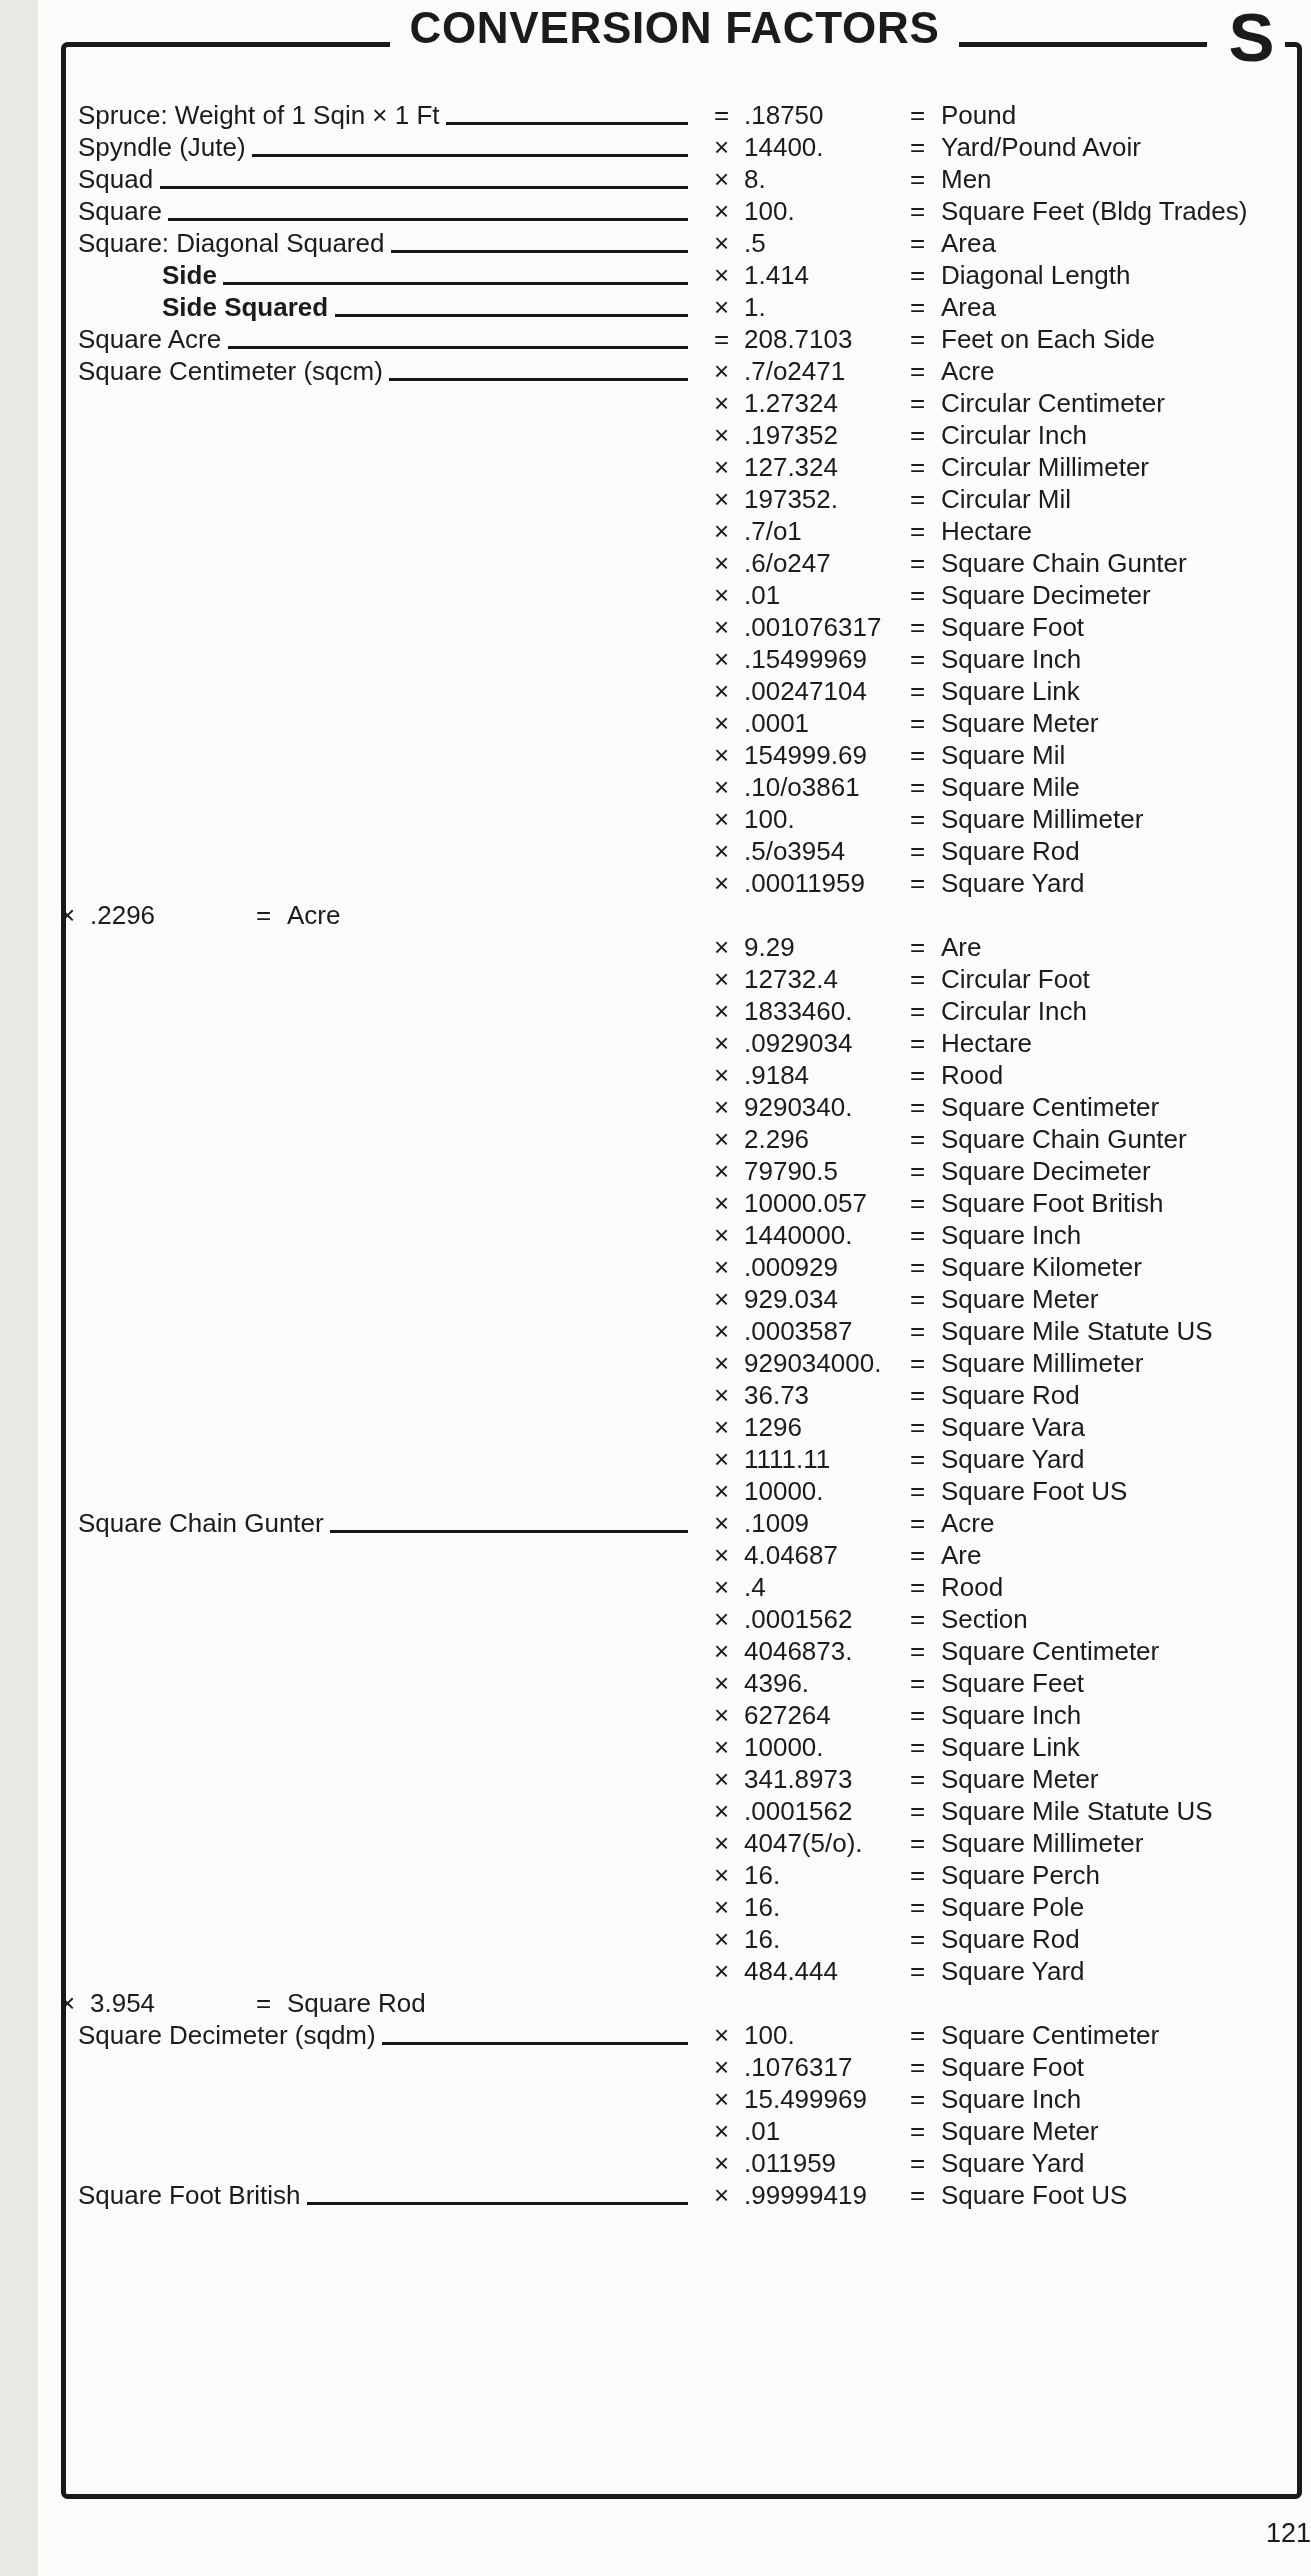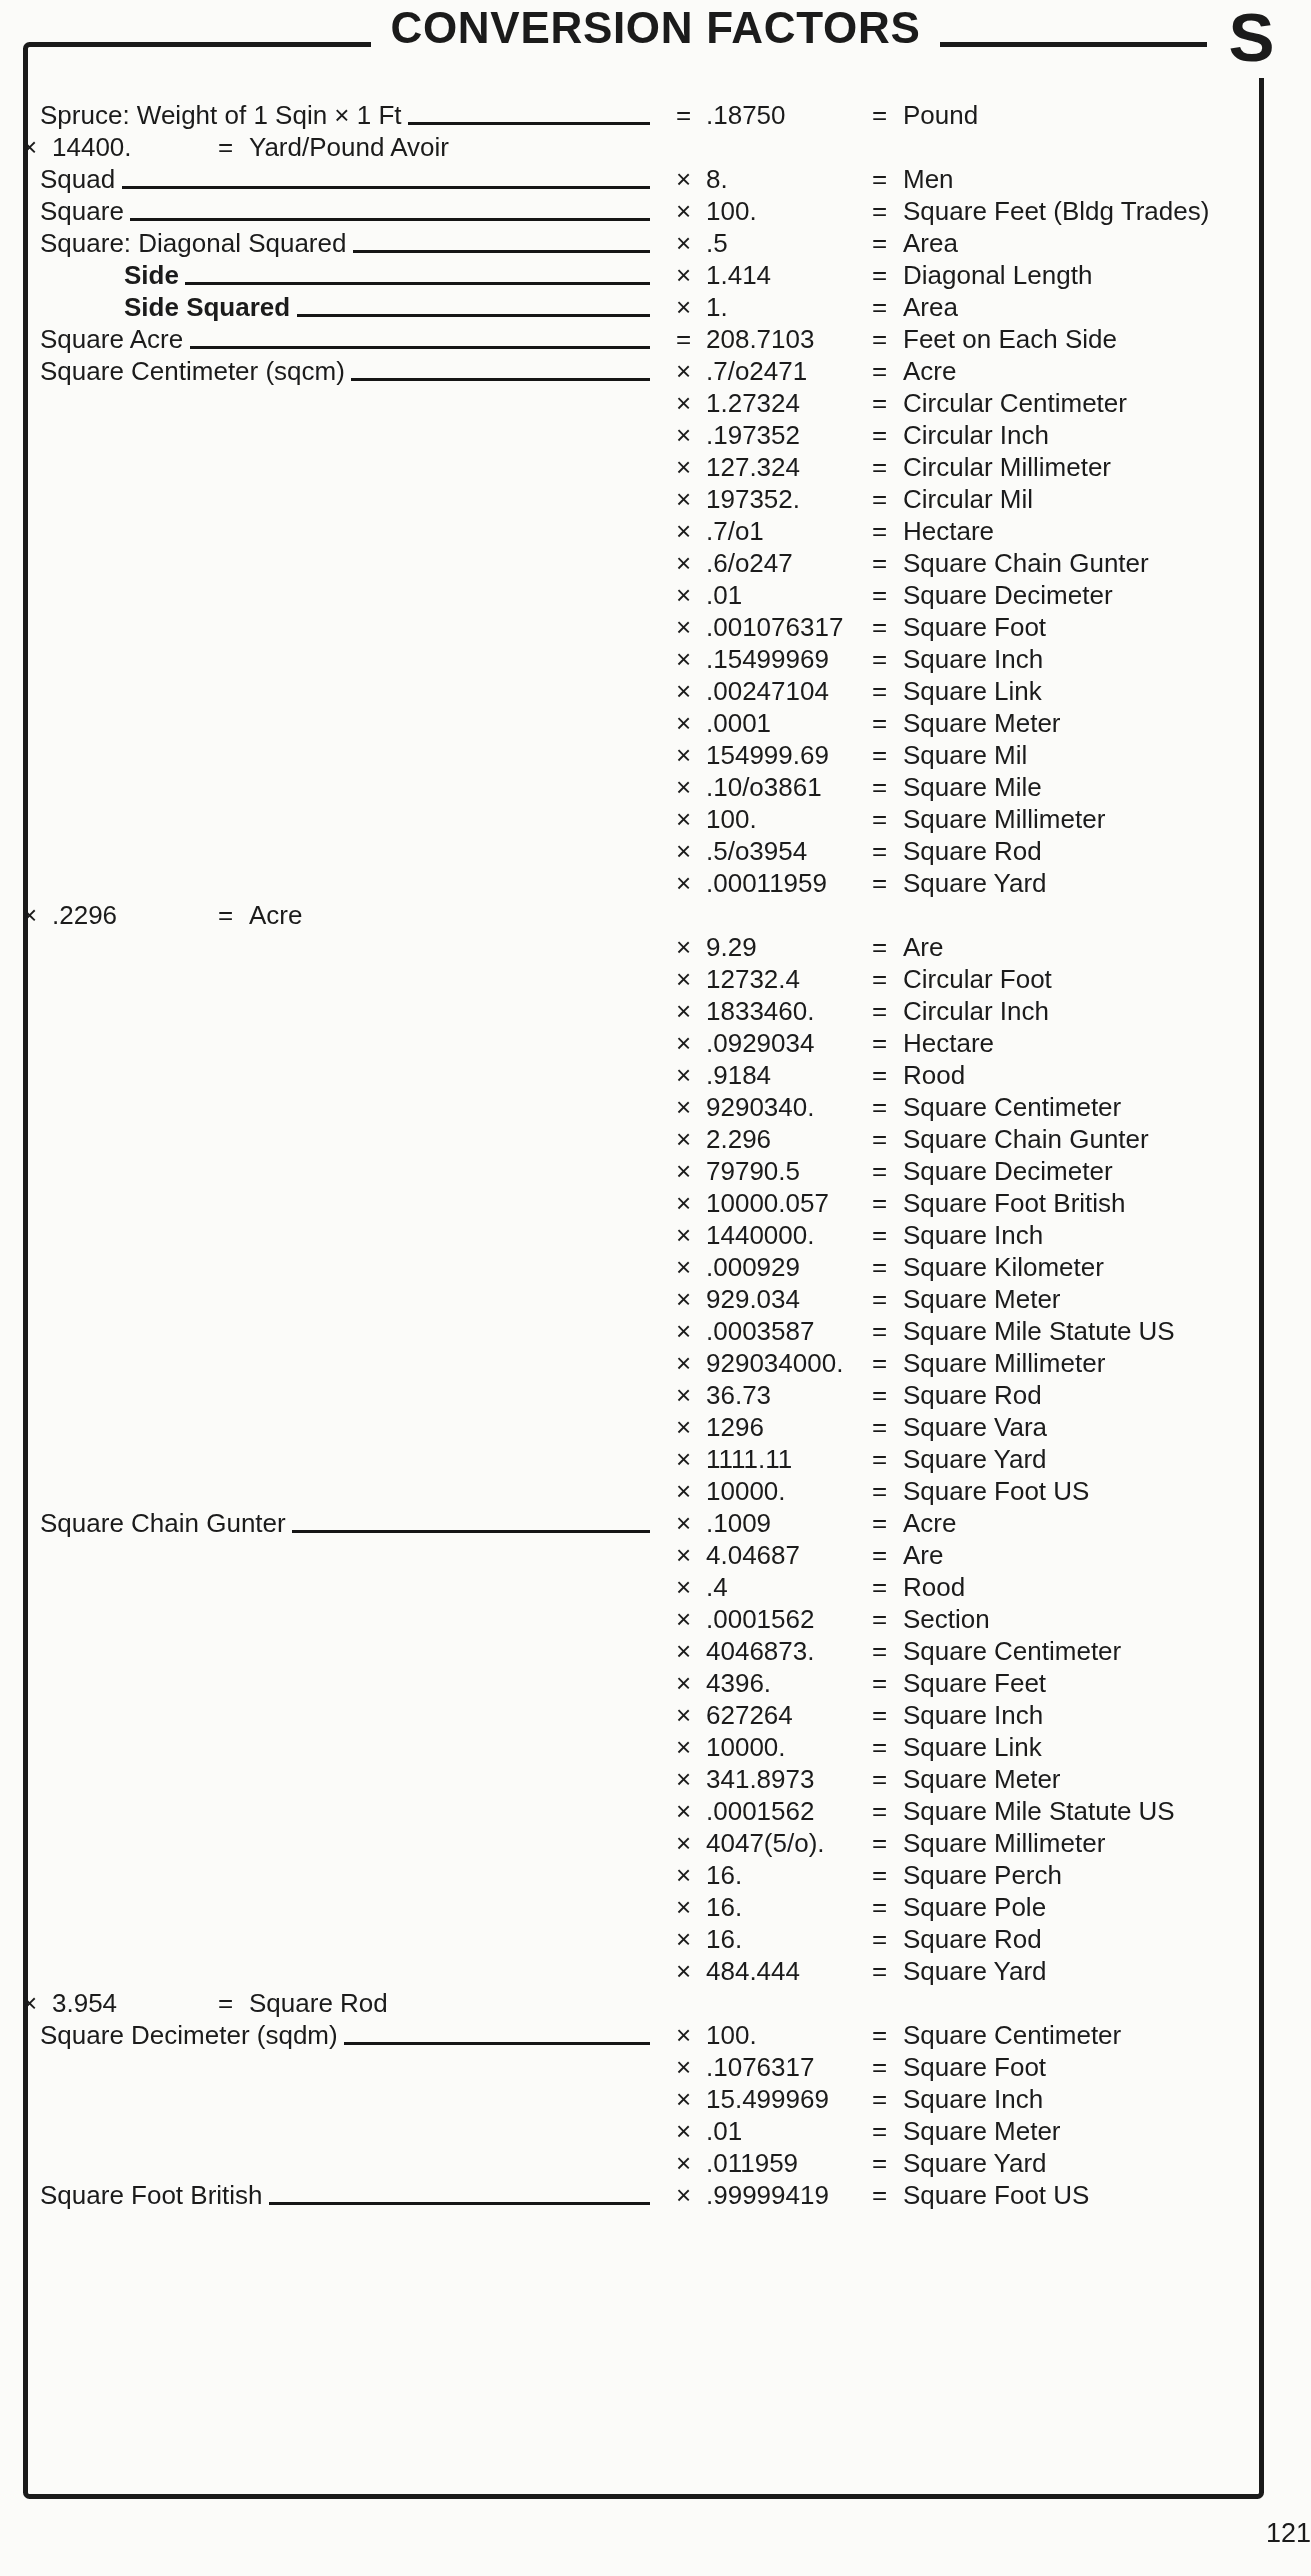--- a/index.html
+++ b/index.html
@@ -7,20 +7,21 @@
     width:1311px;height:2576px;
     background:#e9e9e6;
     font-family:"Liberation Sans", sans-serif;
     color:#1b1b1b;
     position:relative;
   }
   .page{
     position:absolute;inset:0;
     background:#fbfbf9;
     overflow:hidden;
+    margin-left:38px;
   }
   
   .frame{
     position:absolute;
     left:23.4px;top:42px;
     width:1241px;height:2457px;
     border:5.9px solid #1a1a1a;
     border-radius:6.5px;
     box-sizing:border-box;
   }
@@ -121,20 +122,24 @@
       <span class="op">=</span>
       <span class="val">.18750</span>
     </div>
     <div class="result">
       <span class="eq">=</span>
       <span class="res">Pound</span>
     </div>
   </div>
 
   <div class="row">
+    <div class="labelwrap">
+      <span class="label">Spyndle (Jute)</span>
+      <span class="leader"></span>
+    </div>
     <div class="opval">
       <span class="op">×</span>
       <span class="val">14400.</span>
     </div>
     <div class="result">
       <span class="eq">=</span>
       <span class="res">Yard/Pound Avoir</span>
     </div>
   </div>
 

